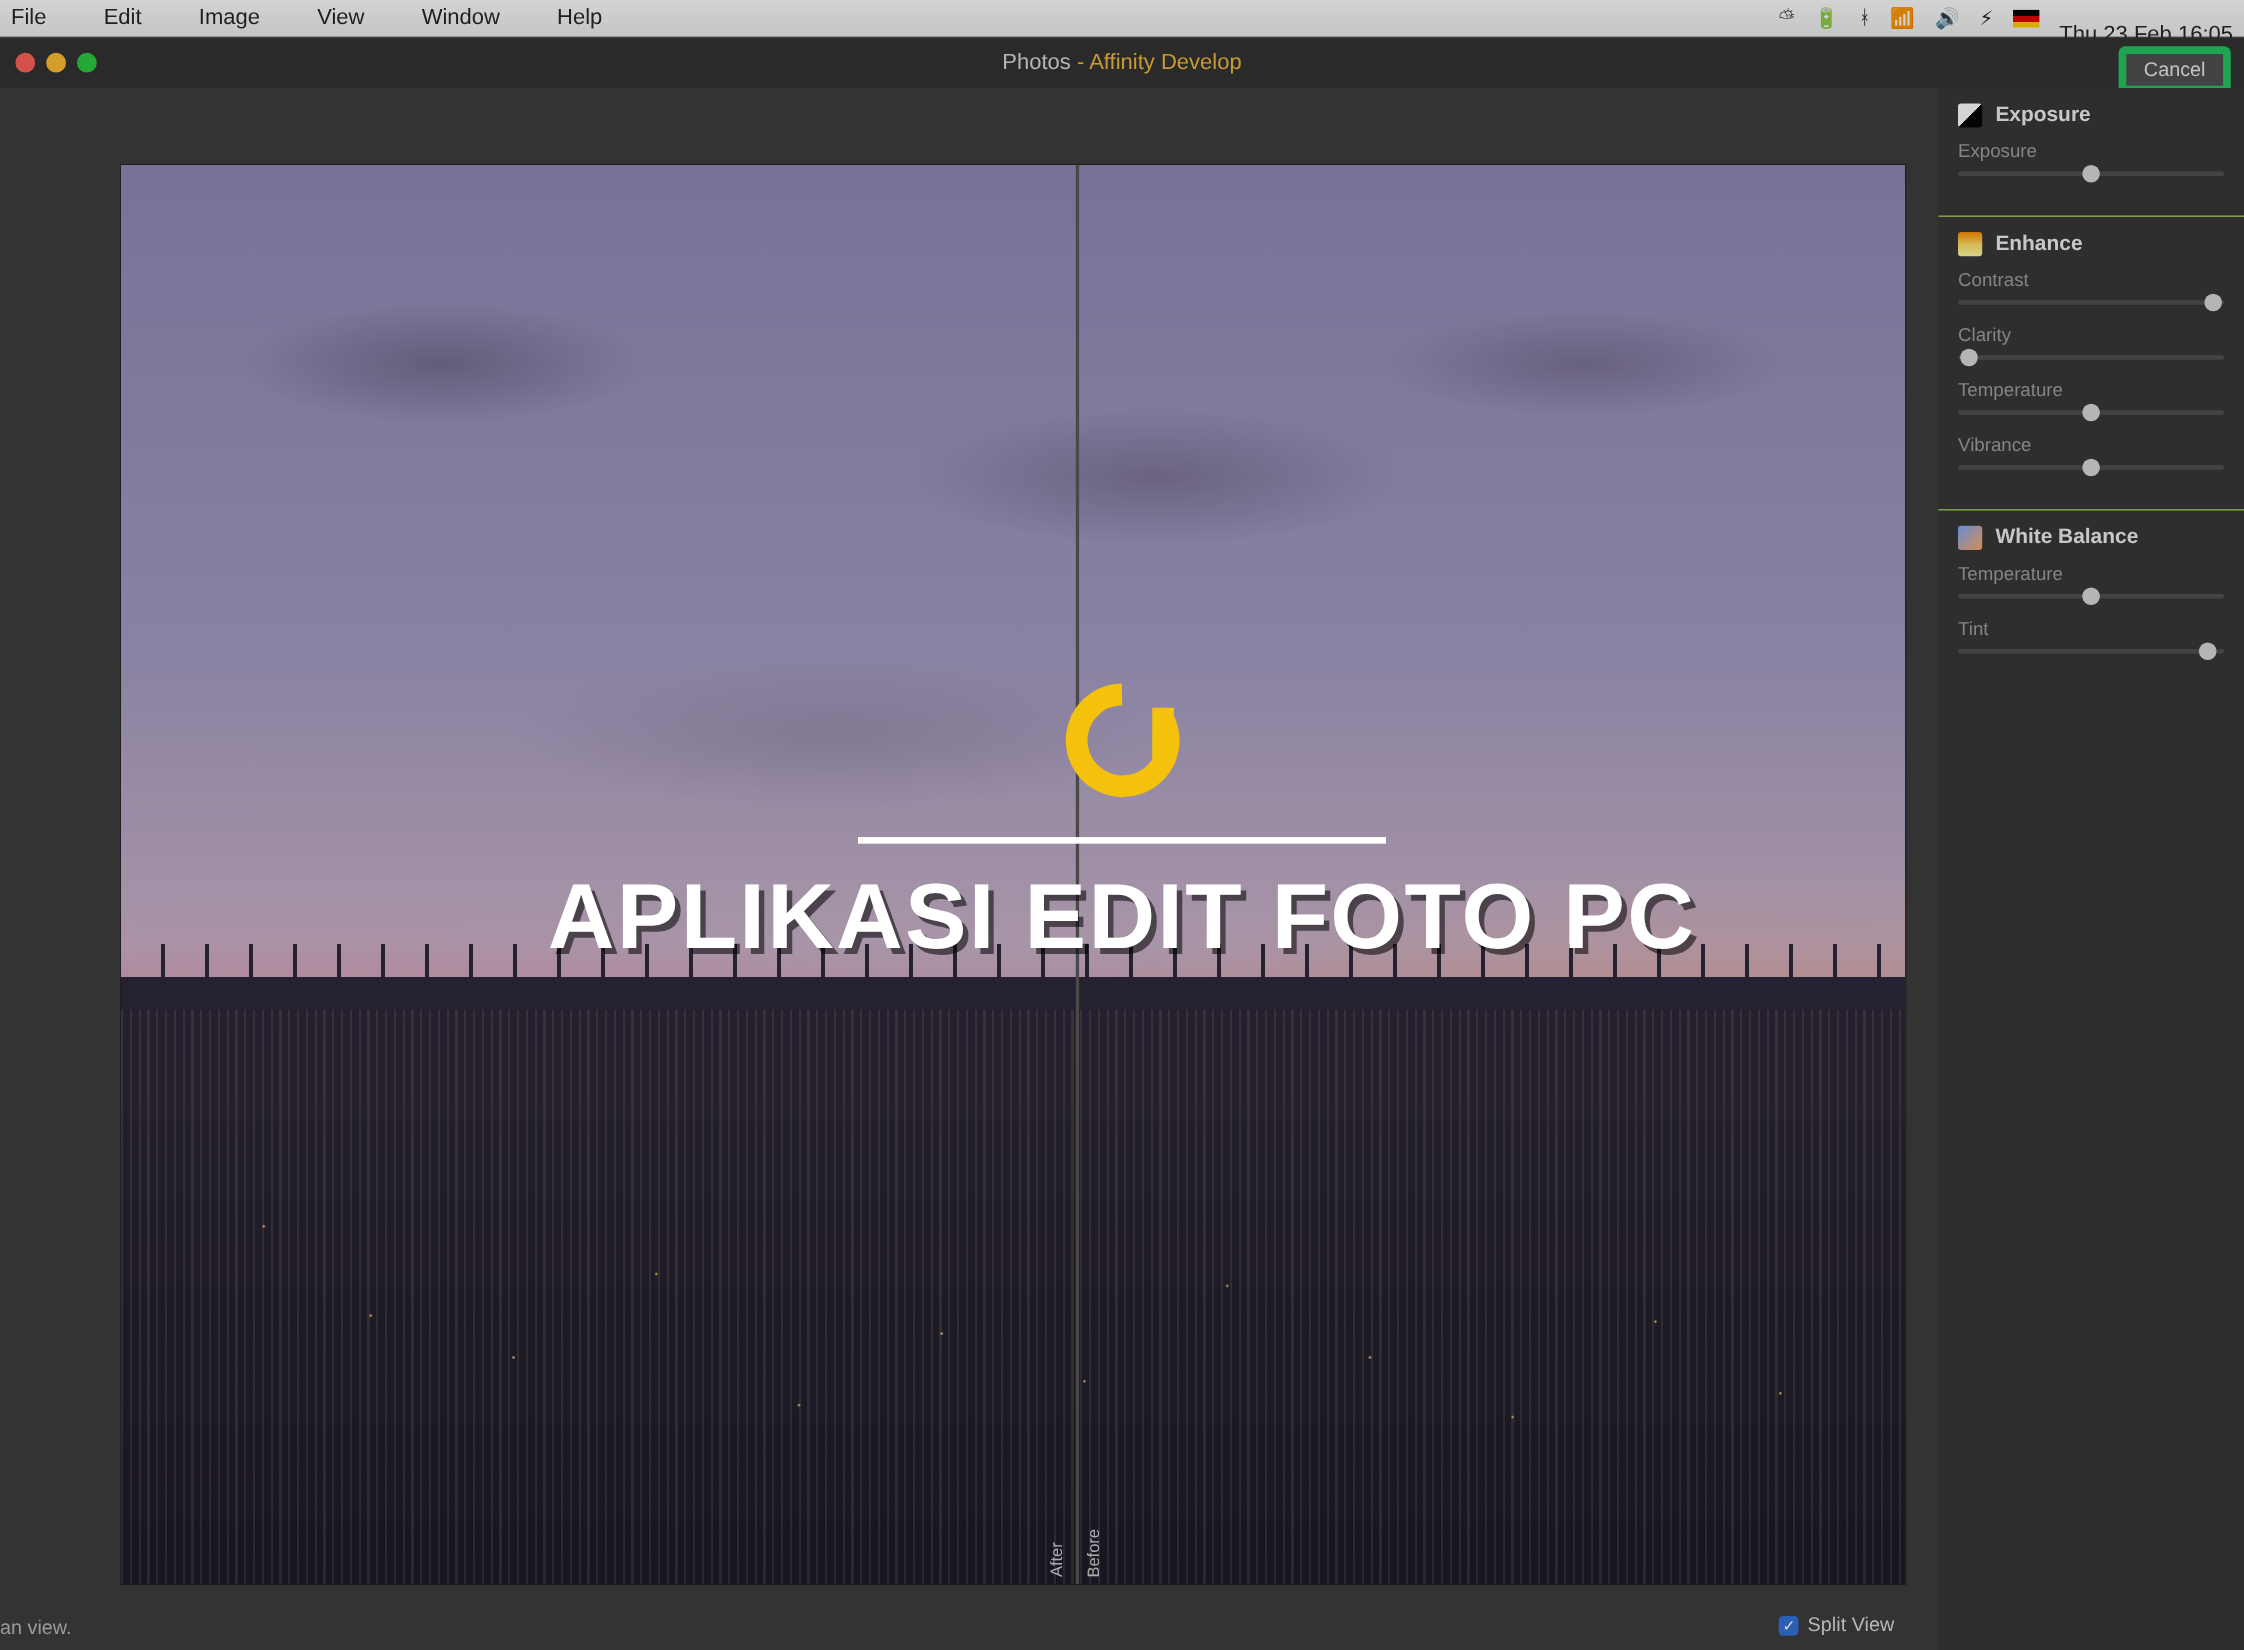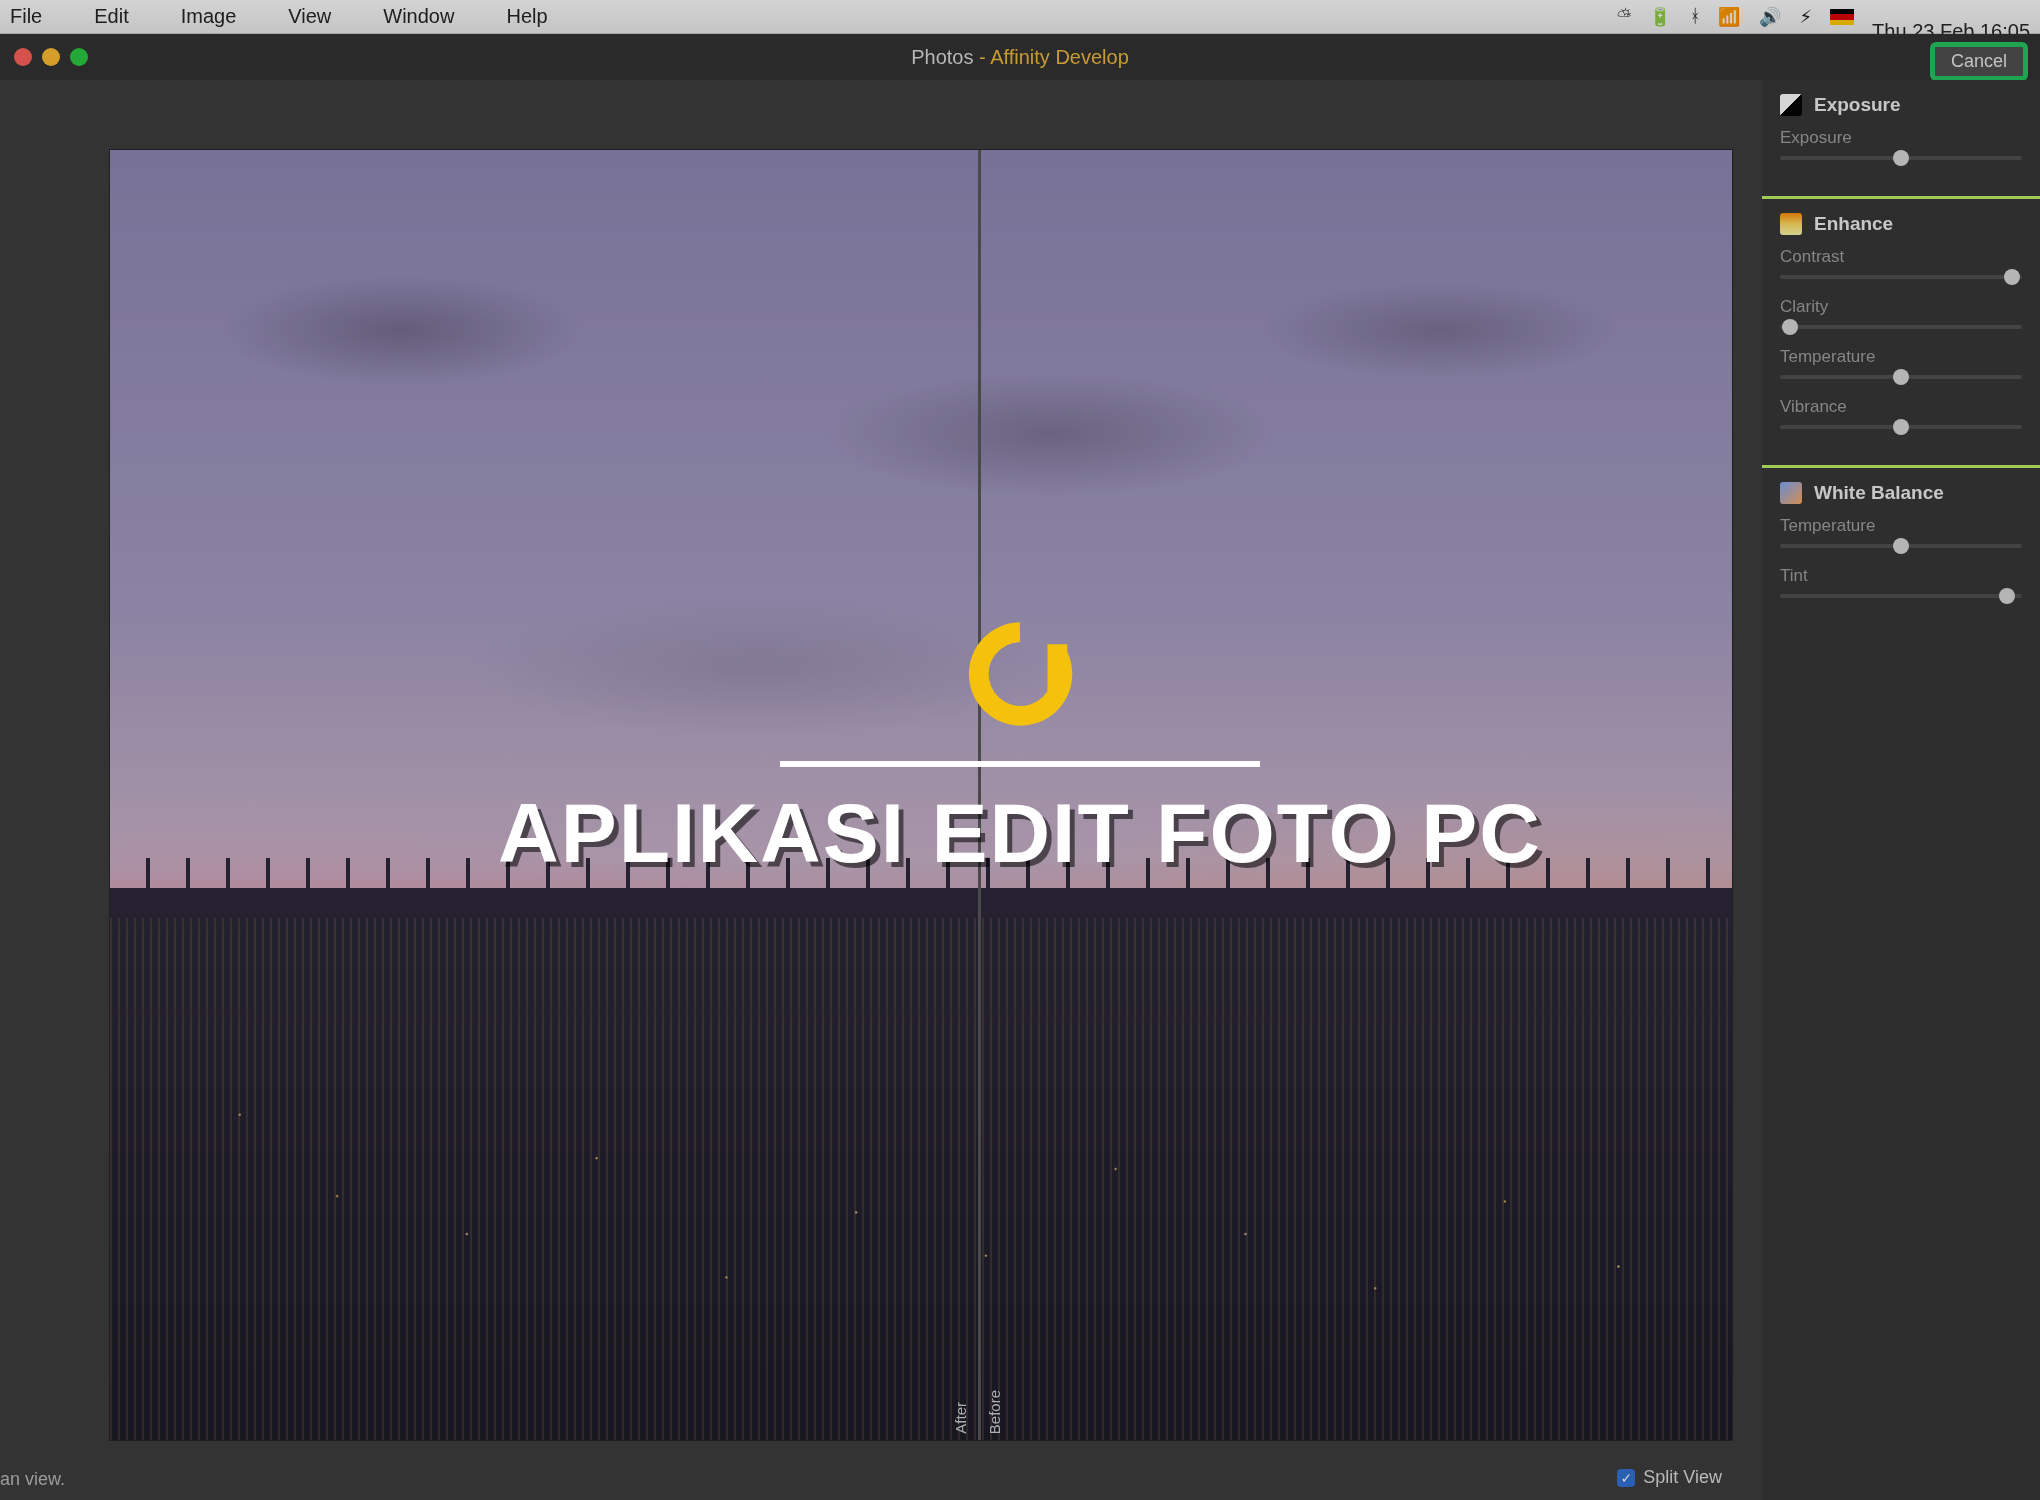--- a/index.html
+++ b/index.html
@@ -39,21 +39,21 @@
 .traffic { position: absolute; left: 14px; top: 14px; display: flex; gap: 10px; }
 .traffic span { width: 18px; height: 18px; border-radius: 50%; display: inline-block; }
 .tl-close { background: #ff5f57; }
 .tl-min { background: #febc2e; }
 .tl-max { background: #28c840; }
 .titlebar .title { color: #d9d9d9; font-weight: 500; }
 .titlebar .title .accent { color: #efb83a; }
 .cancel-btn {
   position: absolute; right: 12px; top: 8px;
   background: #4e4e4e; color: #e8e8e8;
-  border: 5px solid #22c55e; border-radius: 6px;
+  border: 7px solid #22c55e; border-radius: 6px;
   padding: 4px 16px; font-size: 18px;
 }
 
 
 .workspace {
   position: absolute; top: 80px; bottom: 0; left: 0; right: 0;
   display: flex;
   background: #3a3a3a;
 }
 .canvas-wrap {
@@ -141,21 +141,21 @@
 .panel {
   width: 278px;
   background: #343434;
   color: #c9c9c9;
   font-size: 18px;
   overflow: hidden;
   padding-bottom: 20px;
 }
 .section {
   padding: 14px 18px 18px;
-  border-top: 3px solid #bef264;
+  border-top: 1px solid #bef264;
 }
 .section:first-child { border-top: none; }
 .section-head {
   display: flex; align-items: center; gap: 12px;
   color: #eee; font-weight: 600; font-size: 19px;
   margin-bottom: 12px;
 }
 .sec-icon { width: 22px; height: 22px; display:inline-block; border-radius:3px; }
 .ic-exposure { background: linear-gradient(135deg,#fff 0 50%, #000 50%); }
 .ic-enhance { background: linear-gradient(#ff8a00,#ffdc60,#fffca8); }

